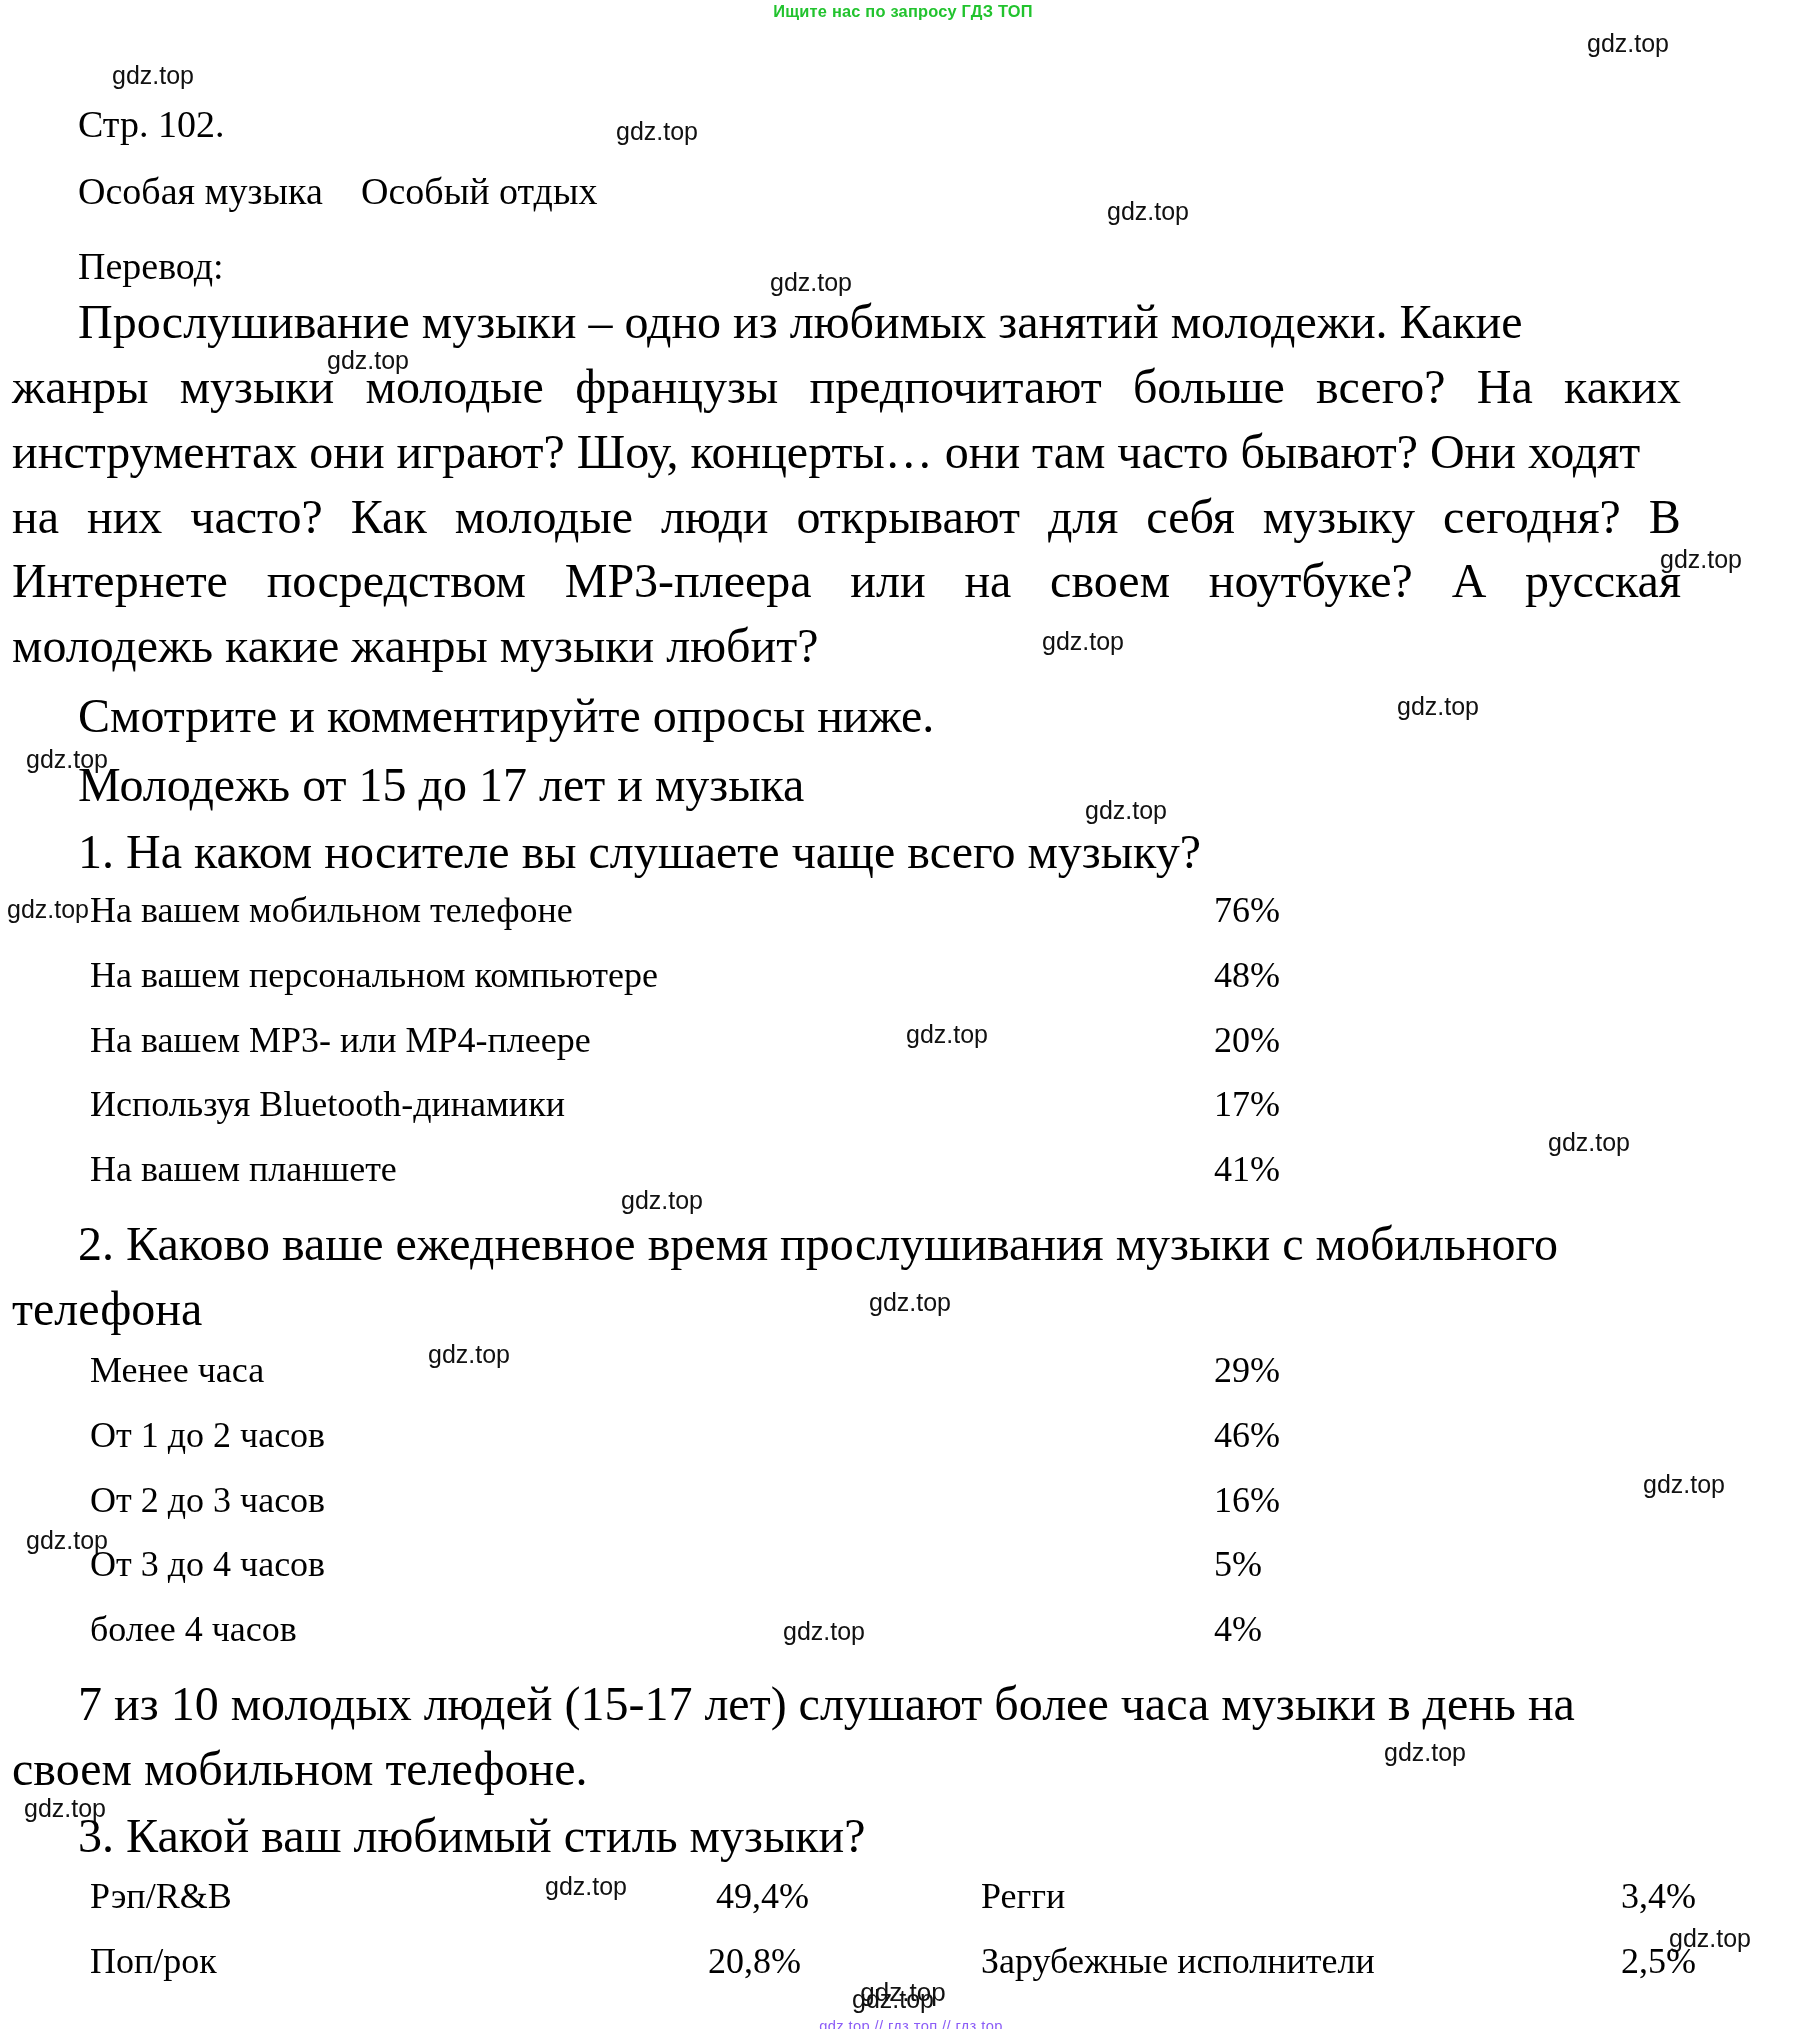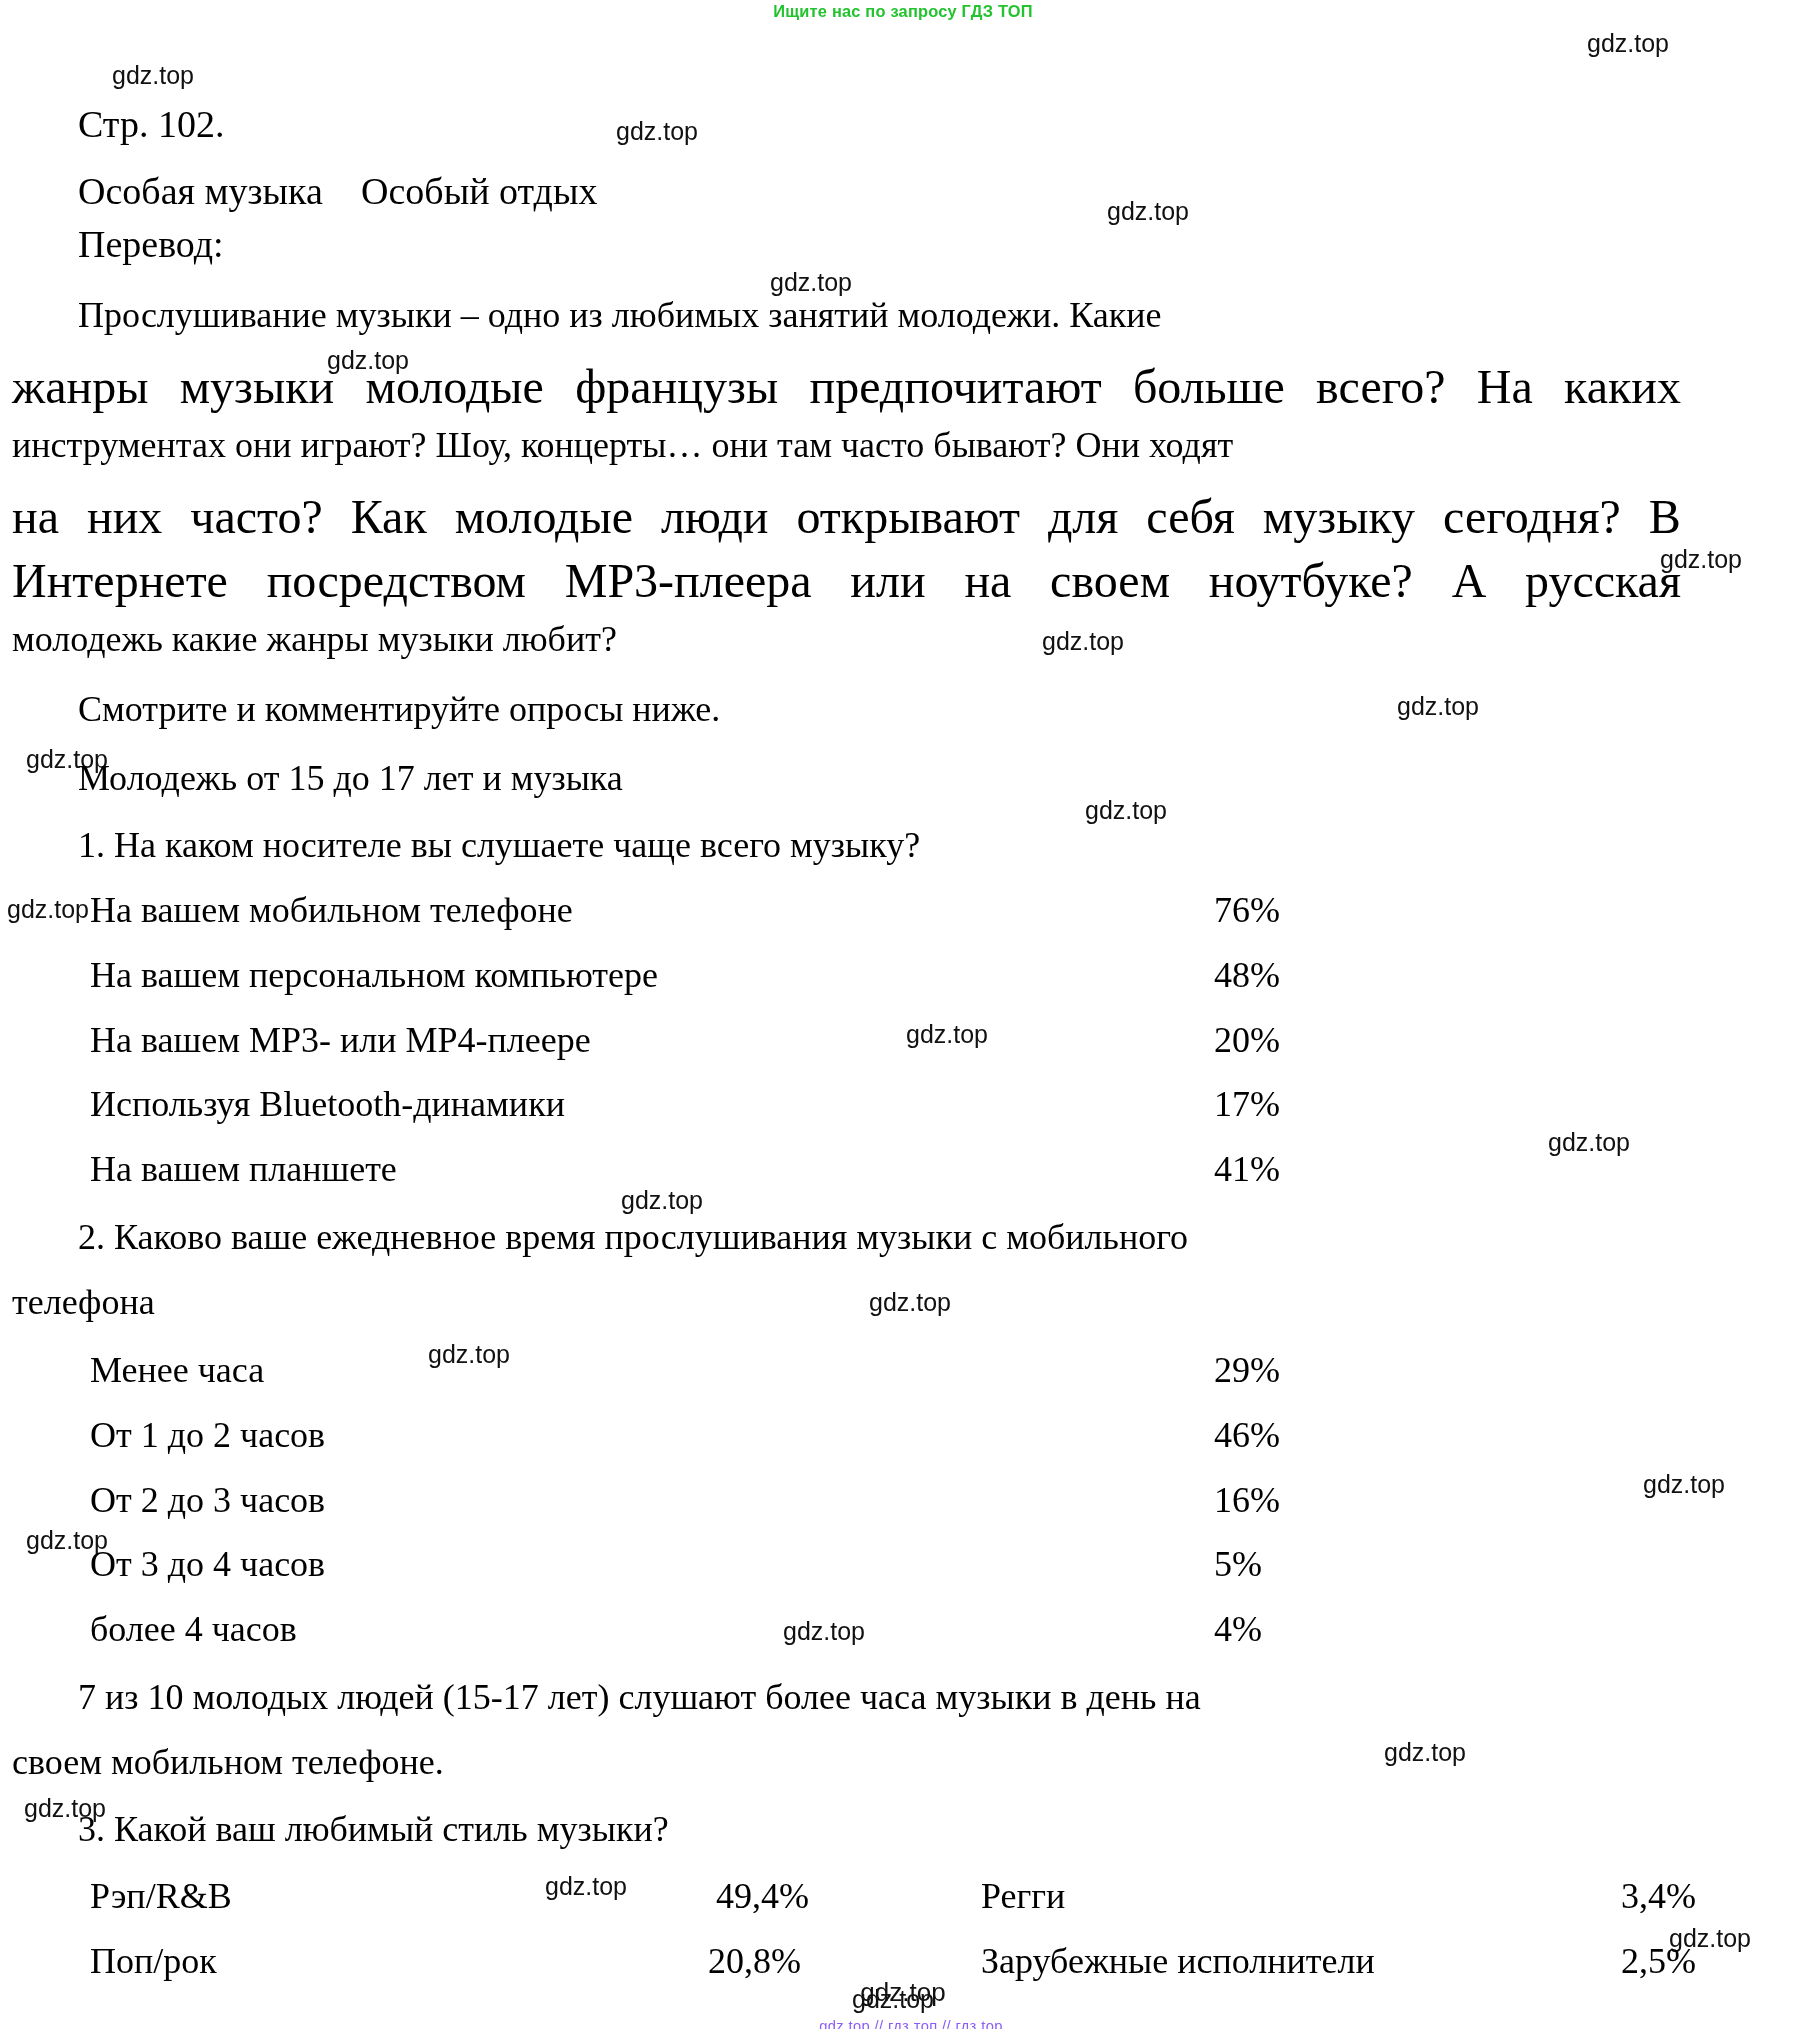--- a/index.html
+++ b/index.html
@@ -52,21 +52,21 @@
     position: absolute;
     white-space: nowrap;
   }
 
   .hdg {
     font-weight: 400;
     font-size: 38px;
   }
 
   .body-line {
-    font-size: 36px;
+    font-size: 48px;
   }
 
   .just {
     position: absolute;
     font-size: 48px;
     display: flex;
     width: 1669px;
   }
   .just > span { white-space: nowrap; }
   .just.spread { justify-content: space-between; }
@@ -137,21 +137,21 @@
       <div class="wm" style="left: 852px; top: 1985px; font-size: 25px;">gdz.top</div>
     </div>
 
   <div class="content">
 
     <div class="line hdg" style="top:0px;left:33px;">Стр. 102.</div>
 
     <div class="line hdg" style="top:67px;left:33px;">Особая музыка</div>
     <div class="line hdg" style="top:67px;left:316px;">Особый отдых</div>
 
-    <div class="line hdg" style="top:120px;left:33px;text-align:center;">Перевод:</div>
+    <div class="line hdg" style="top:142px;left:33px;text-align:center;">Перевод:</div>
 
     <div class="line body-line" style="top:192px;left:33px;">Прослушивание музыки – одно из любимых занятий молодежи. Какие</div>
 
     <div class="just spread" style="top:257px;left:-33px;">
       <span>жанры</span>
       <span>музыки</span>
       <span>молодые</span>
       <span>французы</span>
       <span>предпочитают</span>
       <span>больше</span>

